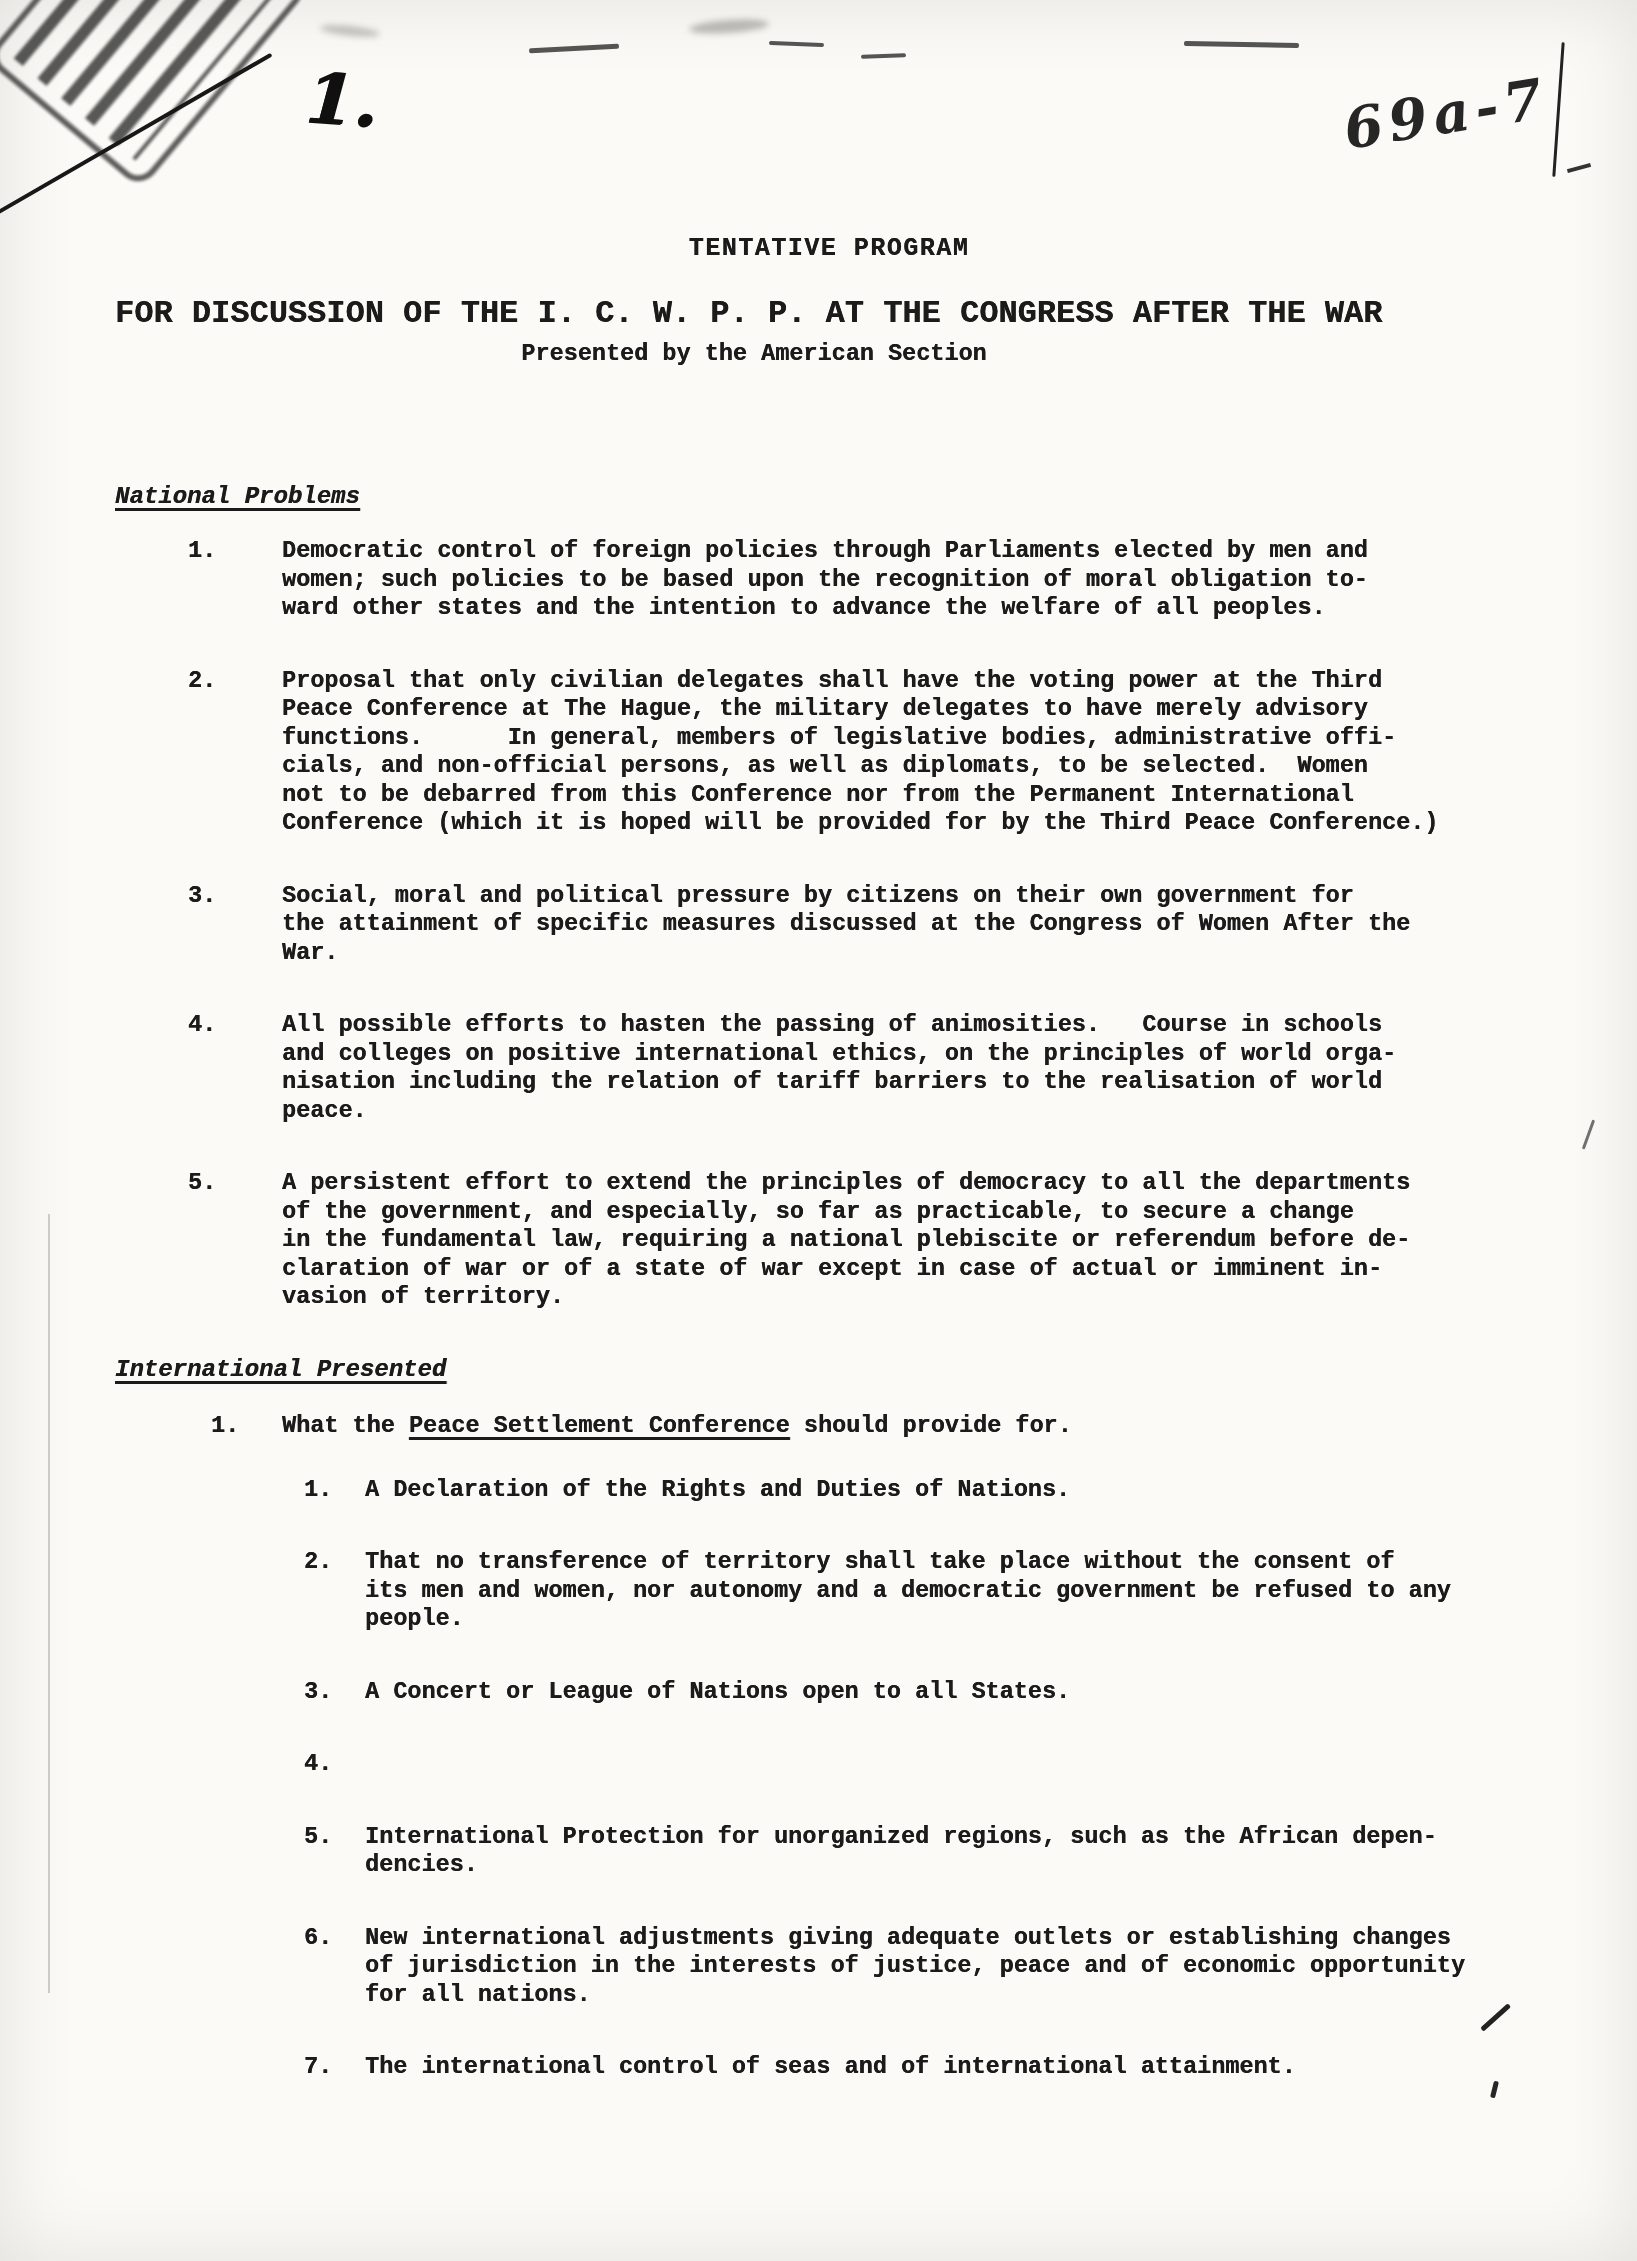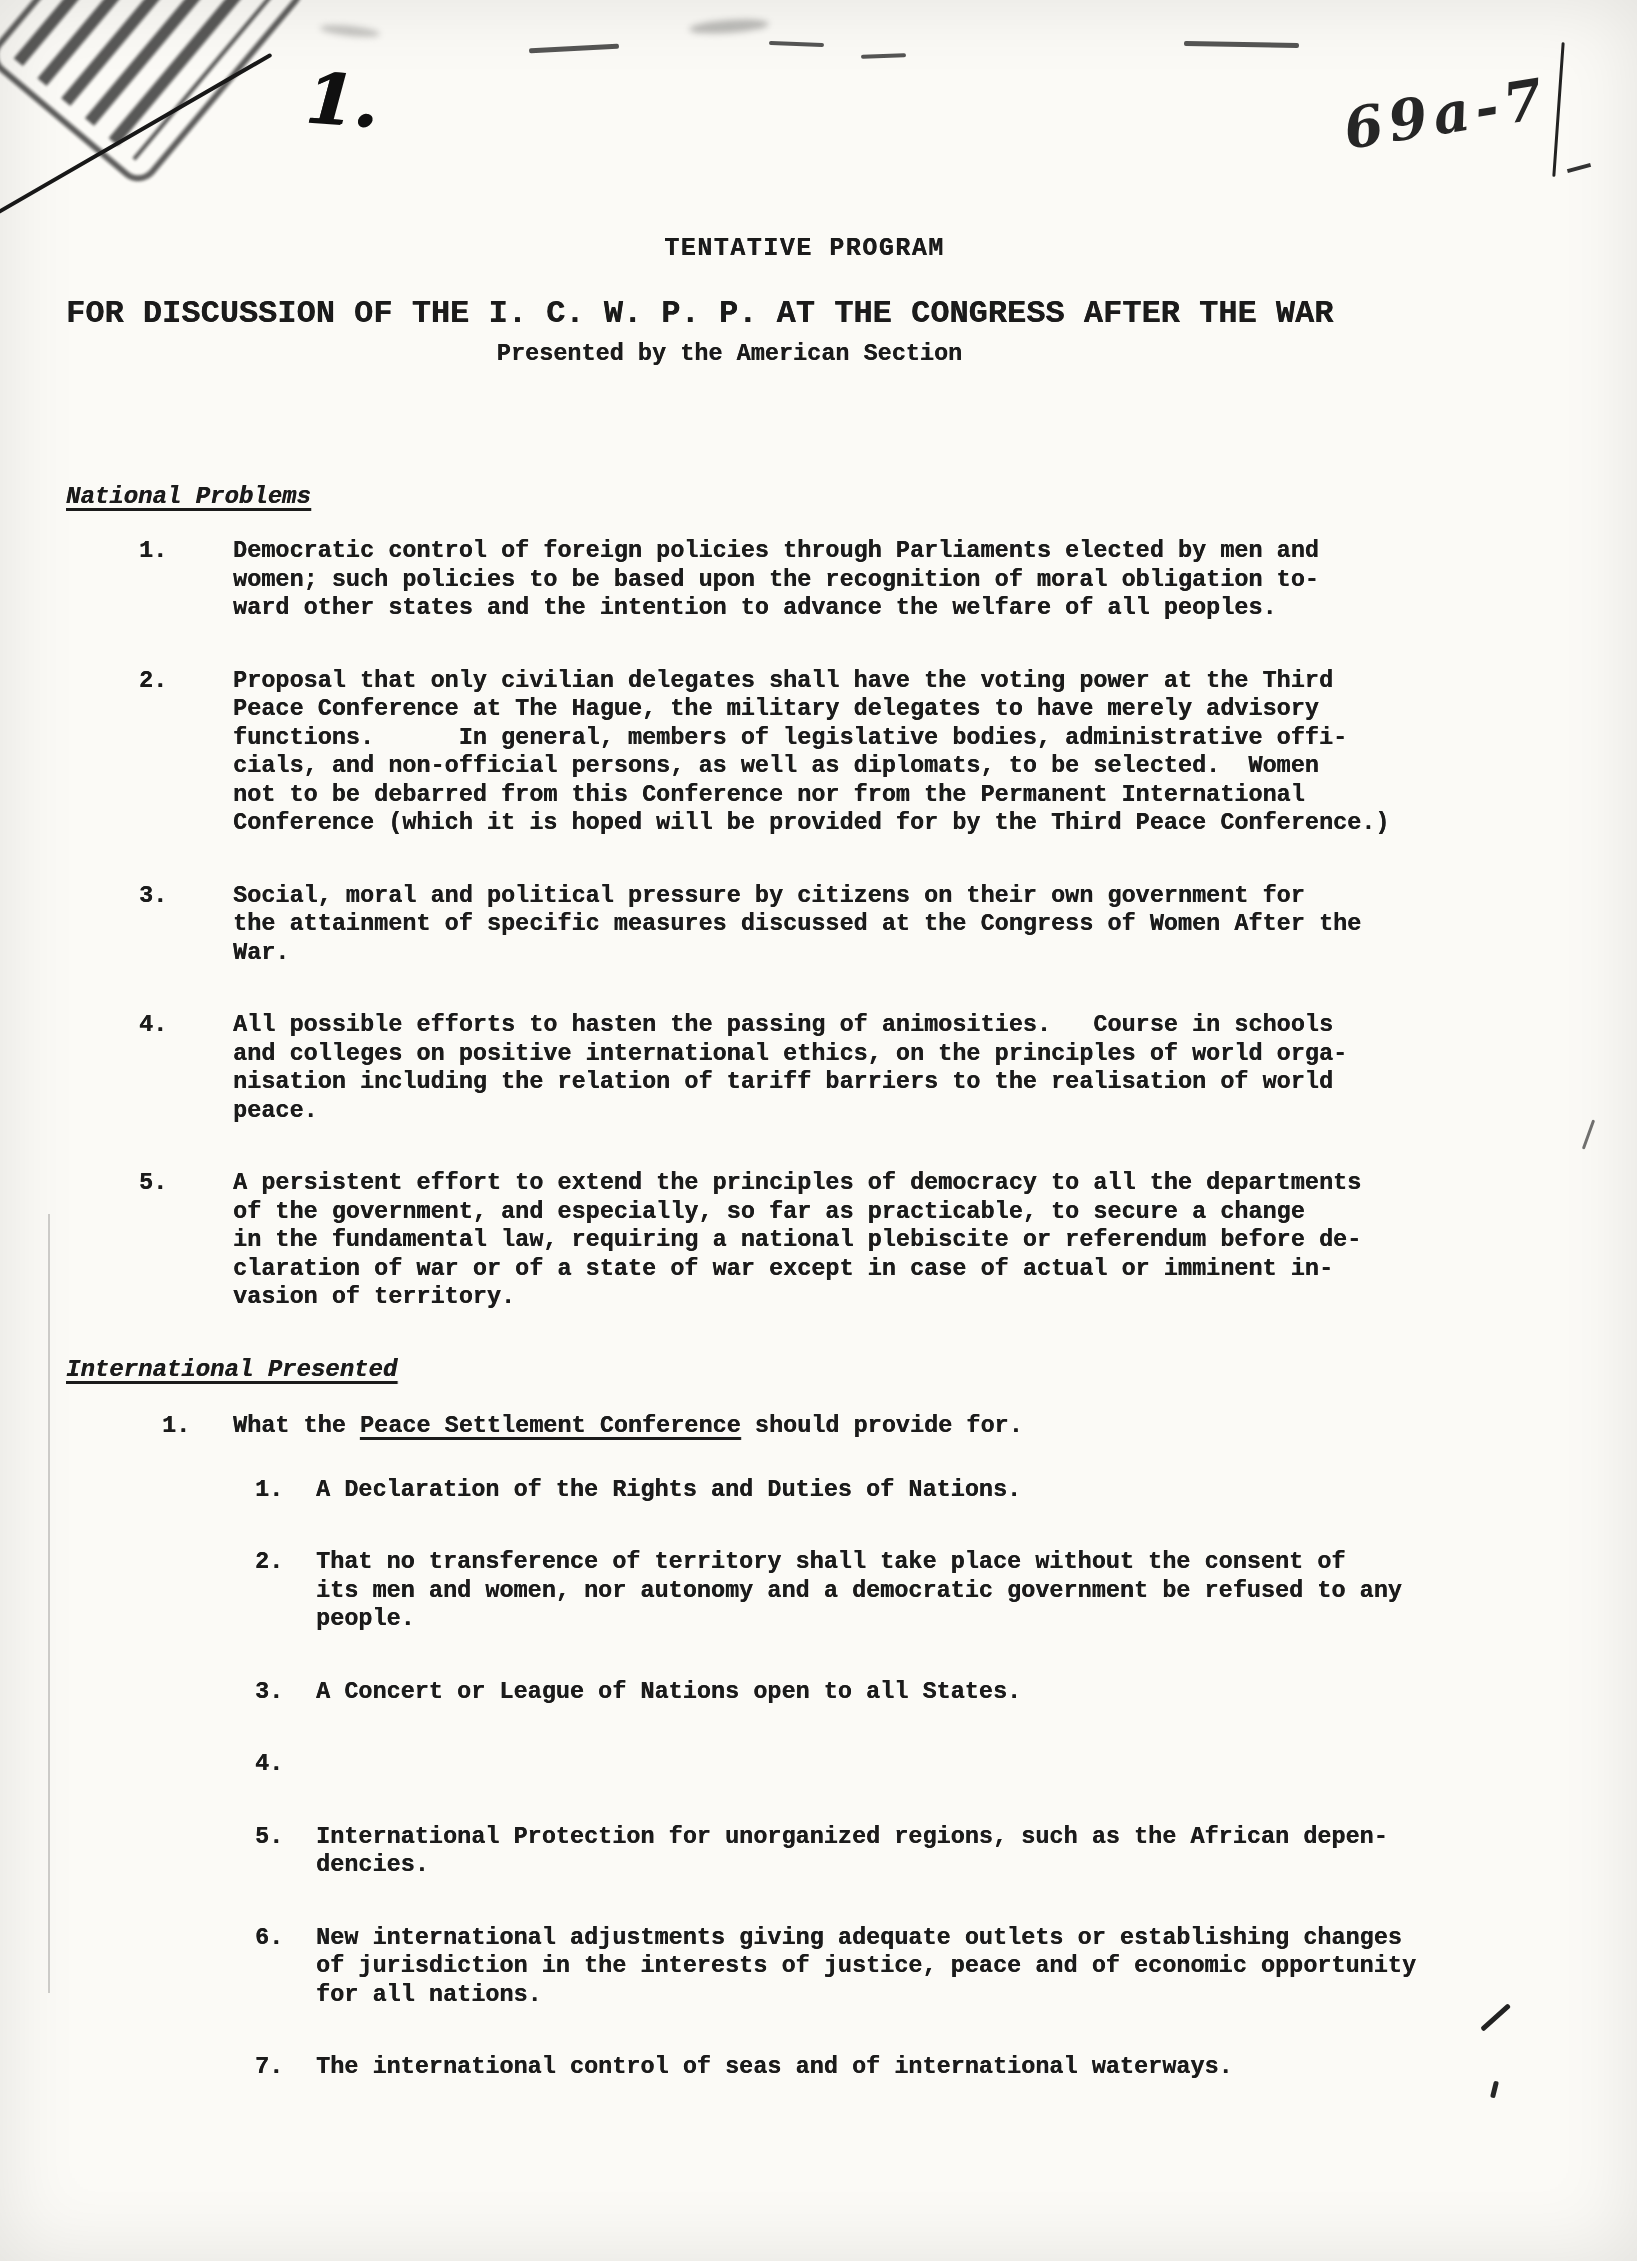--- a/index.html
+++ b/index.html
@@ -12,21 +12,21 @@
     overflow:hidden;
     font-family:"Liberation Mono","DejaVu Sans Mono",monospace;
     font-weight:700;
     color:#1b1b1b;
     box-shadow: inset 0 0 80px rgba(0,0,0,0.10);
   }
 
   .content {
     position:absolute; top:0; left:0;
     width:1638px;
-    padding:0 95px 0 66px;
+    padding:0 95px 0 115px;
     font-size:23.5px;
     line-height:28.5px;
     text-shadow:0.3px 0 0 currentColor;
   }
 
   .title   { text-align:center; margin-top:235px; font-size:25px; letter-spacing:1.5px; }
   .subtitle{ text-align:left; margin-top:36px;  font-size:32px; }
   .presenter{ text-align:center; margin-top:12px; font-size:23.5px; transform:translateX(-75px); }
 
   .heading {
@@ -210,19 +210,19 @@
 dencies.</div>
       </div>
       <div class="item subitem">
         <span class="num">6.</span>
         <div class="text">New international adjustments giving adequate outlets or establishing changes
 of jurisdiction in the interests of justice, peace and of economic opportunity
 for all nations.</div>
       </div>
       <div class="item subitem">
         <span class="num">7.</span>
-        <div class="text">The international control of seas and of international waterways.</div>
+        <div class="text">The international control of seas and of international attainment.</div>
       </div>
     </div>
 
   </div>
 </div>
 
 
 </body></html>

